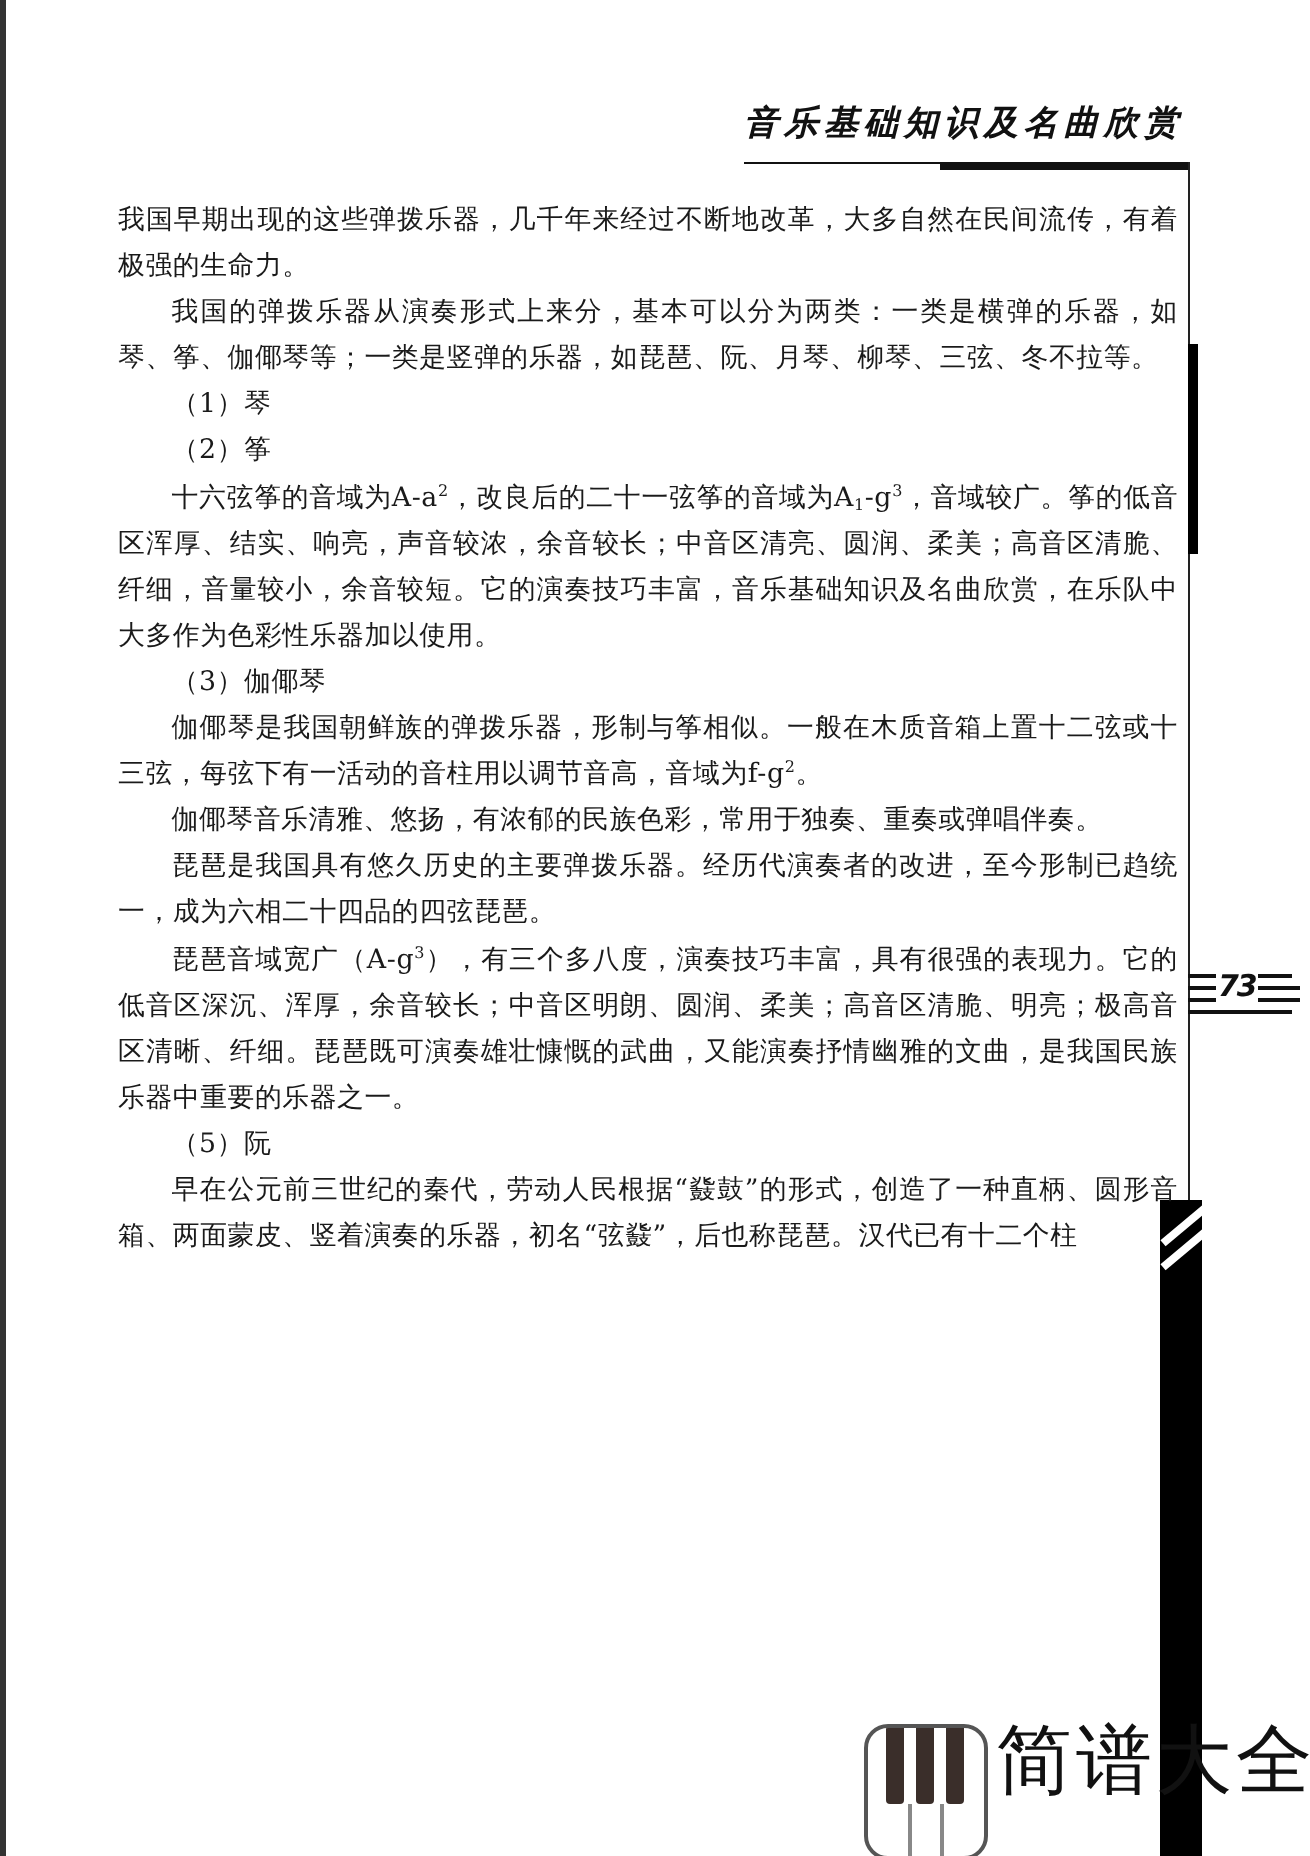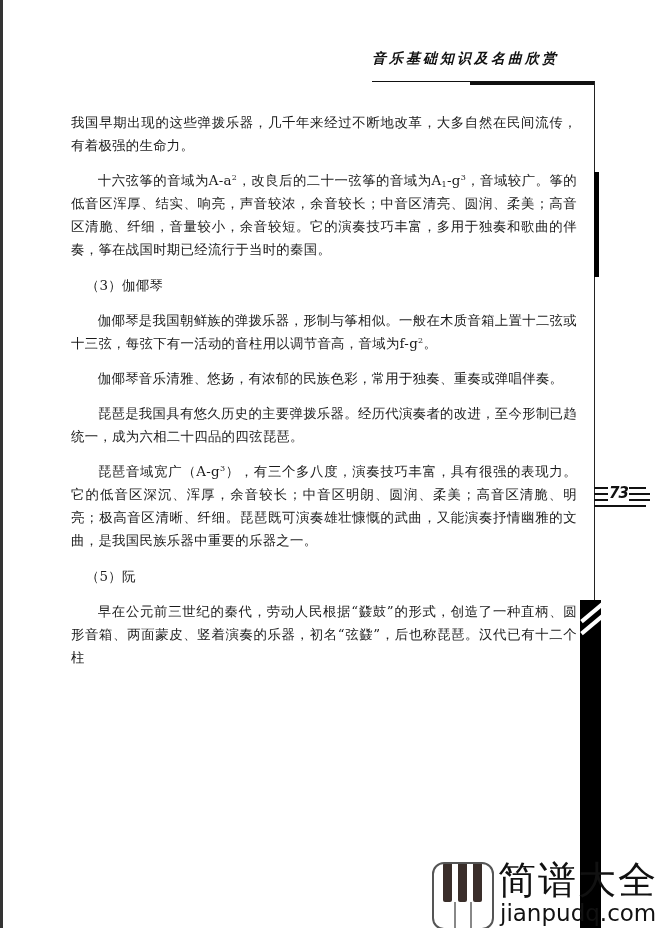--- a/index.html
+++ b/index.html
@@ -6,41 +6,41 @@
   body {
     width: 655px; height: 928px; position: relative; overflow: hidden;
     background: #ffffff;
     font-family: "DejaVu Serif", "Liberation Serif", serif;
     color: #1a1a1a;
   }
   .left-edge { position: absolute; left: 0; top: 0; width: 3px; height: 928px; background: #333; }
   .header-title {
     position: absolute; left: 372px; top: 50px; width: 235px;
     font-family: "DejaVu Serif", serif; font-weight: bold; font-style: italic;
-    font-size: 14px; letter-spacing: 3px; color: #111; white-space: nowrap;
+    font-size: 17px; letter-spacing: 3px; color: #111; white-space: nowrap;
   }
   .header-rule { position: absolute; left: 372px; top: 81px; width: 222px; height: 1px; background: #111; }
   .header-rule-thick { position: absolute; left: 470px; top: 81px; width: 124px; height: 4px; background: #111; }
   .right-vline { position: absolute; left: 594px; top: 81px; width: 1px; height: 847px; background: #222; }
   .right-bar-top { position: absolute; left: 594px; top: 172px; width: 5px; height: 105px; background: #000; }
   .right-bar-bottom { position: absolute; left: 580px; top: 600px; width: 21px; height: 328px; background: #000; }
   .slash { position: absolute; left: 578px; width: 30px; height: 4px; background: #fff; transform: rotate(-40deg); }
   .page-num-wrap { position: absolute; left: 594px; top: 482px; width: 60px; height: 26px; text-align: center; }
   .pn-line { position: absolute; left: 0; height: 2px; background: #111; }
   .page-num {
     position: absolute; left: 14px; top: 2px;
     font-family: "DejaVu Sans", sans-serif; font-style: italic; font-weight: bold;
     font-size: 15px; color: #111; background: #fff; padding: 0 1px; letter-spacing: -1px;
   }
   .content {
     position: absolute; left: 59px; top: 99px; width: 530px;
     font-size: 13.4px; line-height: 23.1px; letter-spacing: 0.3px;
     text-align: justify;
   }
-  .content p { margin: 12px; text-indent: 2em; }
+  .content p { margin: 0; text-indent: 2em; }
   .content p.first { text-indent: 0; }
   .content .heading { text-indent: 2em; margin: 0; }
   sup { font-size: 8px; line-height: 0; vertical-align: 5px; }
   sub { font-size: 8px; line-height: 0; vertical-align: -2px; }
   .logo { position: absolute; left: 432px; top: 858px; width: 202px; height: 70px; }
   .logo-icon {
     position: absolute; left: 0; top: 4px; width: 58px; height: 64px;
     border: 2px solid #555; border-radius: 12px; background: #fff; overflow: hidden;
   }
   .key { position: absolute; top: 0; width: 9px; height: 38px; background: #3a2e2a; border-radius: 0 0 2px 2px; }
@@ -74,33 +74,35 @@
 <div class="page-num-wrap">
   <div class="pn-line" style="top:5px;width:52px;"></div>
   <div class="pn-line" style="top:11px;width:56px;"></div>
   <div class="pn-line" style="top:17px;width:56px;"></div>
   <div class="pn-line" style="top:23px;width:52px;"></div>
   <span class="page-num">73</span>
 </div>
 
 <div class="content">
   <p class="first">我国早期出现的这些弹拨乐器，几千年来经过不断地改革，大多自然在民间流传，有着极强的生命力。</p>
-  <p><span>十六弦筝的音域为A-a</span><sup>2</sup><span>，改良后的二十一弦筝的音域为A</span><sub>1</sub><span>-g</span><sup>3</sup><span>，音域较广。筝的低音区浑厚、结实、响亮，声音较浓，余音较长；中音区清亮、圆润、柔美；高音区清脆、纤细，音量较小，余音较短。它的演奏技巧丰富，多用于独奏和歌曲的伴奏，筝在战国时期已经流行于当时的秦国。</span></p>
+  <p>我国的弹拨乐器从演奏形式上来分，基本可以分为两类：一类是横弹的乐器，如琴、筝、伽倻琴等；一类是竖弹的乐器，如琵琶、阮、月琴、柳琴、三弦、冬不拉等。</p>
+  <p class="heading">（1）琴</p>
+  <p class="heading">（2）筝</p>
+  <p><span>十六弦筝的音域为A-a</span><sup>2</sup><span>，改良后的二十一弦筝的音域为A</span><sub>1</sub><span>-g</span><sup>3</sup><span>，音域较广。筝的低音区浑厚、结实、响亮，声音较浓，余音较长；中音区清亮、圆润、柔美；高音区清脆、纤细，音量较小，余音较短。它的演奏技巧丰富，音乐基础知识及名曲欣赏，在乐队中大多作为色彩性乐器加以使用。</span></p>
   <p class="heading">（3）伽倻琴</p>
   <p><span>伽倻琴是我国朝鲜族的弹拨乐器，形制与筝相似。一般在木质音箱上置十二弦或十三弦，每弦下有一活动的音柱用以调节音高，音域为f-g</span><sup>2</sup><span>。</span></p>
   <p>伽倻琴音乐清雅、悠扬，有浓郁的民族色彩，常用于独奏、重奏或弹唱伴奏。</p>
   <p>琵琶是我国具有悠久历史的主要弹拨乐器。经历代演奏者的改进，至今形制已趋统一，成为六相二十四品的四弦琵琶。</p>
   <p><span>琵琶音域宽广（A-g</span><sup>3</sup><span>），有三个多八度，演奏技巧丰富，具有很强的表现力。它的低音区深沉、浑厚，余音较长；中音区明朗、圆润、柔美；高音区清脆、明亮；极高音区清晰、纤细。琵琶既可演奏雄壮慷慨的武曲，又能演奏抒情幽雅的文曲，是我国民族乐器中重要的乐器之一。</span></p>
   <p class="heading">（5）阮</p>
   <p>早在公元前三世纪的秦代，劳动人民根据“鼗鼓”的形式，创造了一种直柄、圆形音箱、两面蒙皮、竖着演奏的乐器，初名“弦鼗”，后也称琵琶。汉代已有十二个柱</p>
 </div>
 
 <div class="logo">
   <div class="logo-icon">
     <div class="key" style="left:9px;"></div>
     <div class="key" style="left:24px;"></div>
     <div class="key" style="left:39px;"></div>
     <div class="kdiv" style="left:20px;"></div>
     <div class="kdiv" style="left:36px;"></div>
   </div>
   <div class="logo-cn">简谱大全</div>
-  <div class="logo-url">jianpudq.com</div>
 </div>
 
 </body></html>

